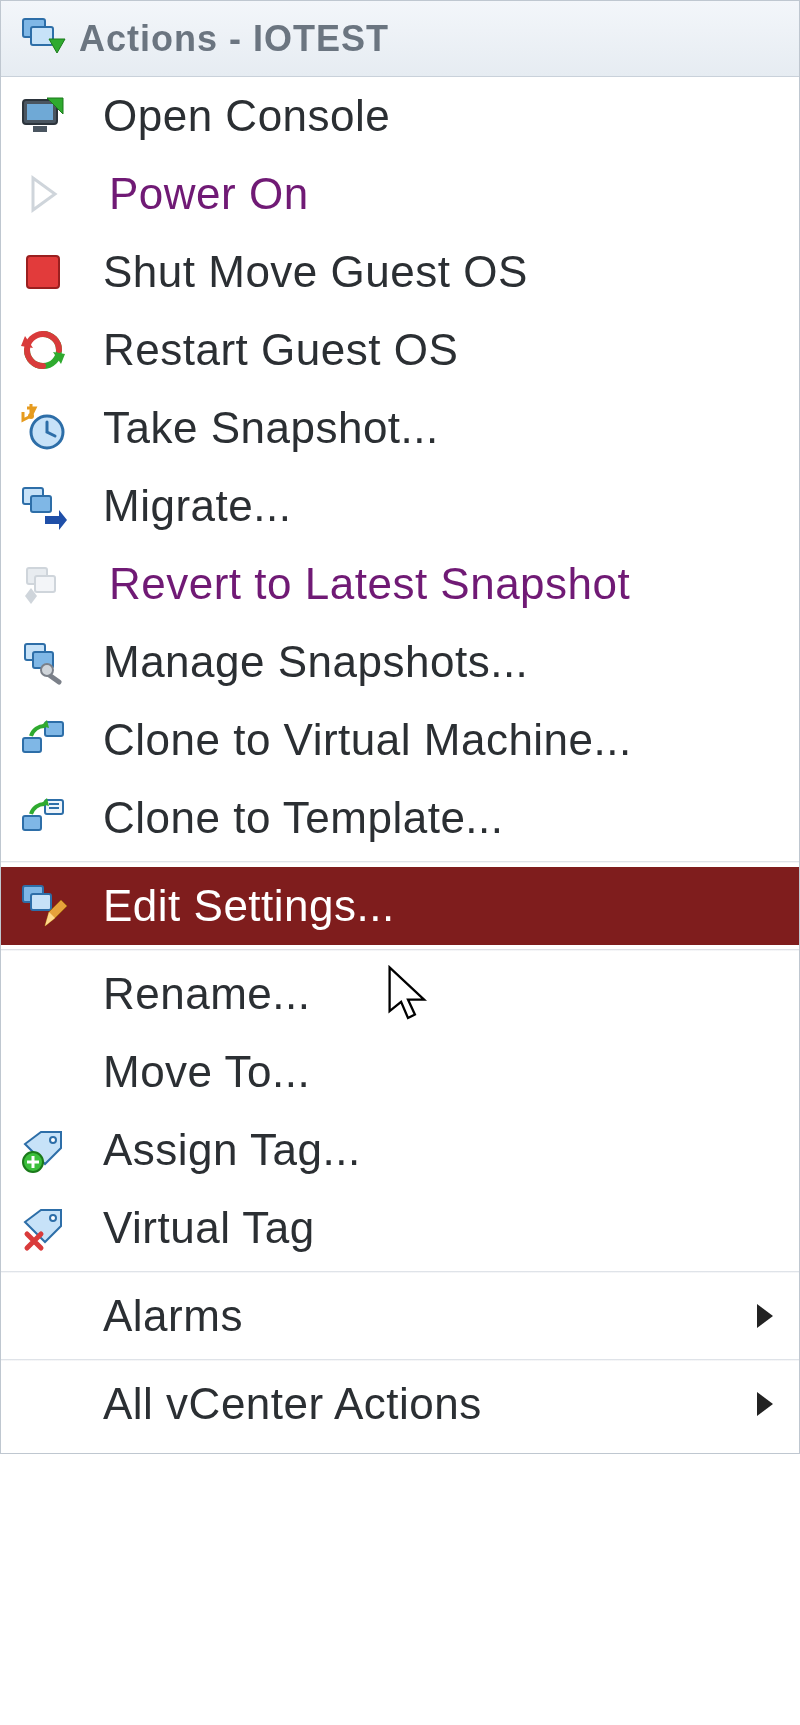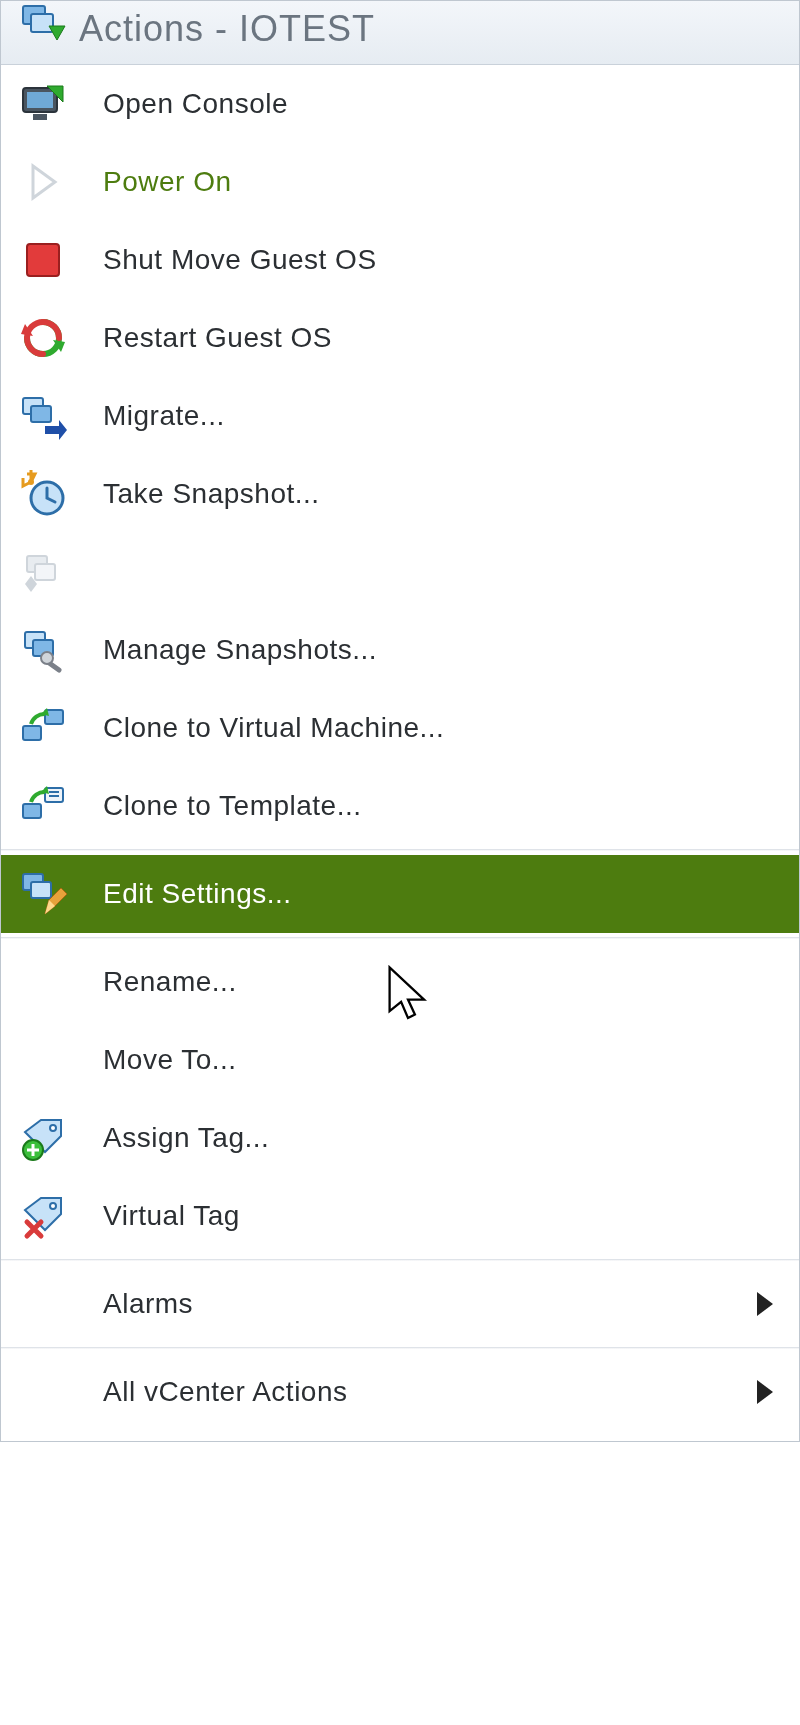--- a/index.html
+++ b/index.html
@@ -11,25 +11,26 @@
     overflow: hidden;
   }
   .menu {
     width: 800px;
     background: #ffffff;
     border: 1px solid #bfc7d0;
     padding-bottom: 10px;
   }
   .menu-header {
     display: flex;
-    align-items: flex-end;
+    align-items: center;
     background: linear-gradient(#f3f6fa, #e6ecf2);
     border-bottom: 1px solid #c9d1da;
     padding: 14px 18px;
-    height: 64px;
+    height: 76px;
+    font-weight: bold;
   }
   .menu-header .icon-wrap {
     width: 60px;
     display: flex;
     align-items: center;
     justify-content: flex-start;
   }
   .menu-header .title {
     color: #6b7580;
     font-size: 36px;
@@ -44,28 +45,29 @@
     position: relative;
   }
   .menu-item .icon-wrap {
     width: 84px;
     display: flex;
     align-items: center;
     justify-content: flex-start;
   }
   .menu-item .label {
     color: #2b2f33;
-    font-size: 28px;
+    font-size: 44px;
     letter-spacing: 0.5px;
   }
   .menu-item.disabled .label {
-    color: #4d7c0f;
+    color: #701a75;
+    margin-left: 6px;
   }
   .menu-item.selected {
-    background: #4d7c0f;
+    background: #7f1d1d;
     align-items: center;
   }
   .menu-item.selected .label {
     color: #ffffff;
   }
   .menu-item .submenu-arrow {
     position: absolute;
     right: 26px;
     top: 50%;
     transform: translateY(-50%);
@@ -144,49 +146,50 @@
         <path d="M6 10 L14 22 L2 20 Z" fill="#d93b3b"></path>
         <path d="M42 38 L34 26 L46 28 Z" fill="#2faa2f"></path>
       </svg>
     </span>
     <span class="label">Restart Guest OS</span>
   </div>
 
   <div class="menu-item">
     <span class="icon-wrap">
       <svg class="ico" viewBox="0 0 48 48">
-        <rect x="4" y="6" width="20" height="16" rx="2" fill="#c7e2f8" stroke="#2d6ea8" stroke-width="2"></rect>
-        <rect x="12" y="14" width="20" height="16" rx="2" fill="#7fb7e6" stroke="#2d6ea8" stroke-width="2"></rect>
-        <path d="M26 34 L40 34 L40 28 L48 38 L40 48 L40 42 L26 42 Z" fill="#1f4fa8"></path>
-      </svg>
-    </span>
-    <span class="label">Migrate...</span>
-  </div>
-
-  <div class="menu-item">
-    <span class="icon-wrap">
-      <svg class="ico" viewBox="0 0 48 48">
         <circle cx="28" cy="28" r="16" fill="#c7e2f8" stroke="#2d6ea8" stroke-width="3"></circle>
         <path d="M28 18 L28 28 L36 32" stroke="#2d6ea8" stroke-width="3" fill="none" stroke-linecap="round"></path>
         <path d="M8 4 L16 4 L12 12 M4 8 L4 16 L12 12 M12 0 L12 12" stroke="#e69b1f" stroke-width="3" fill="none"></path>
         <circle cx="12" cy="12" r="3" fill="#e69b1f"></circle>
       </svg>
     </span>
     <span class="label">Take Snapshot...</span>
   </div>
 
+  <div class="menu-item">
+    <span class="icon-wrap">
+      <svg class="ico" viewBox="0 0 48 48">
+        <rect x="4" y="6" width="20" height="16" rx="2" fill="#c7e2f8" stroke="#2d6ea8" stroke-width="2"></rect>
+        <rect x="12" y="14" width="20" height="16" rx="2" fill="#7fb7e6" stroke="#2d6ea8" stroke-width="2"></rect>
+        <path d="M26 34 L40 34 L40 28 L48 38 L40 48 L40 42 L26 42 Z" fill="#1f4fa8"></path>
+      </svg>
+    </span>
+    <span class="label">Migrate...</span>
+  </div>
+
   <div class="menu-item disabled">
     <span class="icon-wrap">
       <svg class="ico" viewBox="0 0 48 48">
         <rect x="8" y="8" width="20" height="16" rx="2" fill="#e8ecf0" stroke="#cfd5db" stroke-width="2"></rect>
         <rect x="16" y="16" width="20" height="16" rx="2" fill="#f3f5f8" stroke="#cfd5db" stroke-width="2"></rect>
         <path d="M18 36 L6 36 L12 28 Z" fill="#cfd5db"></path>
         <path d="M18 36 L6 36 L12 44 Z" fill="#cfd5db"></path>
       </svg>
     </span>
+    <span class="label">Revert to Latest Snapshot</span>
   </div>
 
   <div class="menu-item">
     <span class="icon-wrap">
       <svg class="ico" viewBox="0 0 48 48">
         <rect x="6" y="6" width="20" height="16" rx="2" fill="#c7e2f8" stroke="#2d6ea8" stroke-width="2"></rect>
         <rect x="14" y="14" width="20" height="16" rx="2" fill="#7fb7e6" stroke="#2d6ea8" stroke-width="2"></rect>
         <path d="M26 34 L40 44" stroke="#7b8089" stroke-width="5" stroke-linecap="round"></path>
         <circle cx="28" cy="32" r="6" fill="#d0d5da" stroke="#7b8089" stroke-width="2"></circle>
       </svg>

